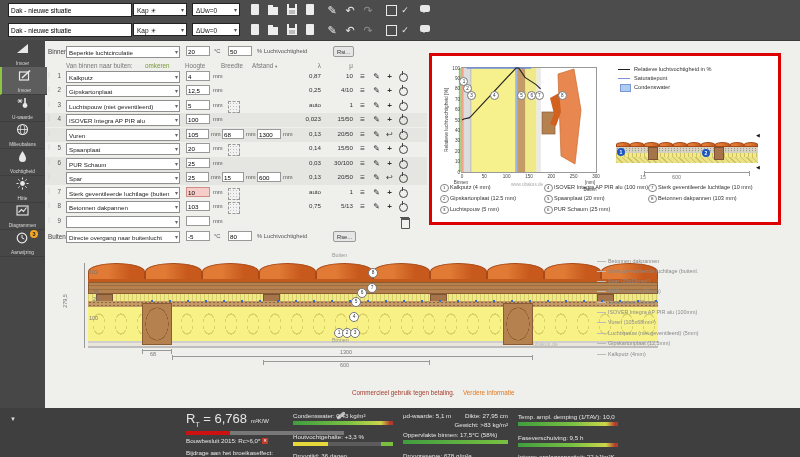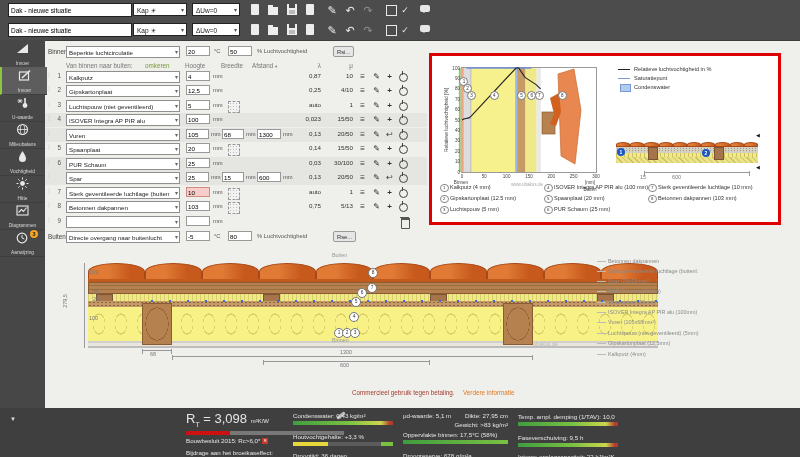--- a/index.html
+++ b/index.html
@@ -556,21 +556,21 @@
     <span class="dlabel" style="top:351px;">Kalkputz (4mm)</span>
   </div>
 
   <span class="st" style="left:352px;top:389px;color:#a33c2e;position:absolute;font-size:6.3px;">Commercieel gebruik tegen betaling.</span>
   <span class="st" style="left:463px;top:389px;color:#e07820;position:absolute;font-size:6.3px;cursor:pointer;">Verdere informatie</span>
 
   <div id="status">
     <span style="position:absolute;left:10px;top:8px;color:#ddd;font-size:6px;cursor:pointer;">▼</span>
 
     <div class="st" style="left:186px;top:3px;font-size:13px;">
-      <span>R</span><sub style="font-size:7px;">T</sub> <span>= 3,098</span> <span style="font-size:6px;">m²K/W</span>
+      <span>R</span><sub style="font-size:7px;">T</sub> <span>= 6,768</span> <span style="font-size:6px;">m²K/W</span>
     </div>
     <span style="position:absolute;left:336px;top:6px;width:10px;height:3px;background:#bbb;transform:rotate(-40deg);border-radius:2px;"></span>
     <div class="bar" style="left:186px;top:23px;width:158px;">
         <span class="fill" style="width:28%;background:#cc1111;"></span>
       </div>
     <div class="st" style="left:186px;top:29px;"><span>Bouwbesluit 2015: Rc&gt;6,0*</span> <span style="display:inline-block;width:6px;height:6px;background:#c0392b;color:#fff;font-size:4.5px;line-height:6px;text-align:center;vertical-align:middle;">✕</span></div>
     <div class="st" style="left:186px;top:41px;">Bijdrage aan het broeikaseffect:</div>
 
     <div class="st" style="left:293px;top:4px;">Condenswater: 0,43 kg/m²</div>
     <div class="bar" style="left:293px;top:13px;width:100px;">

